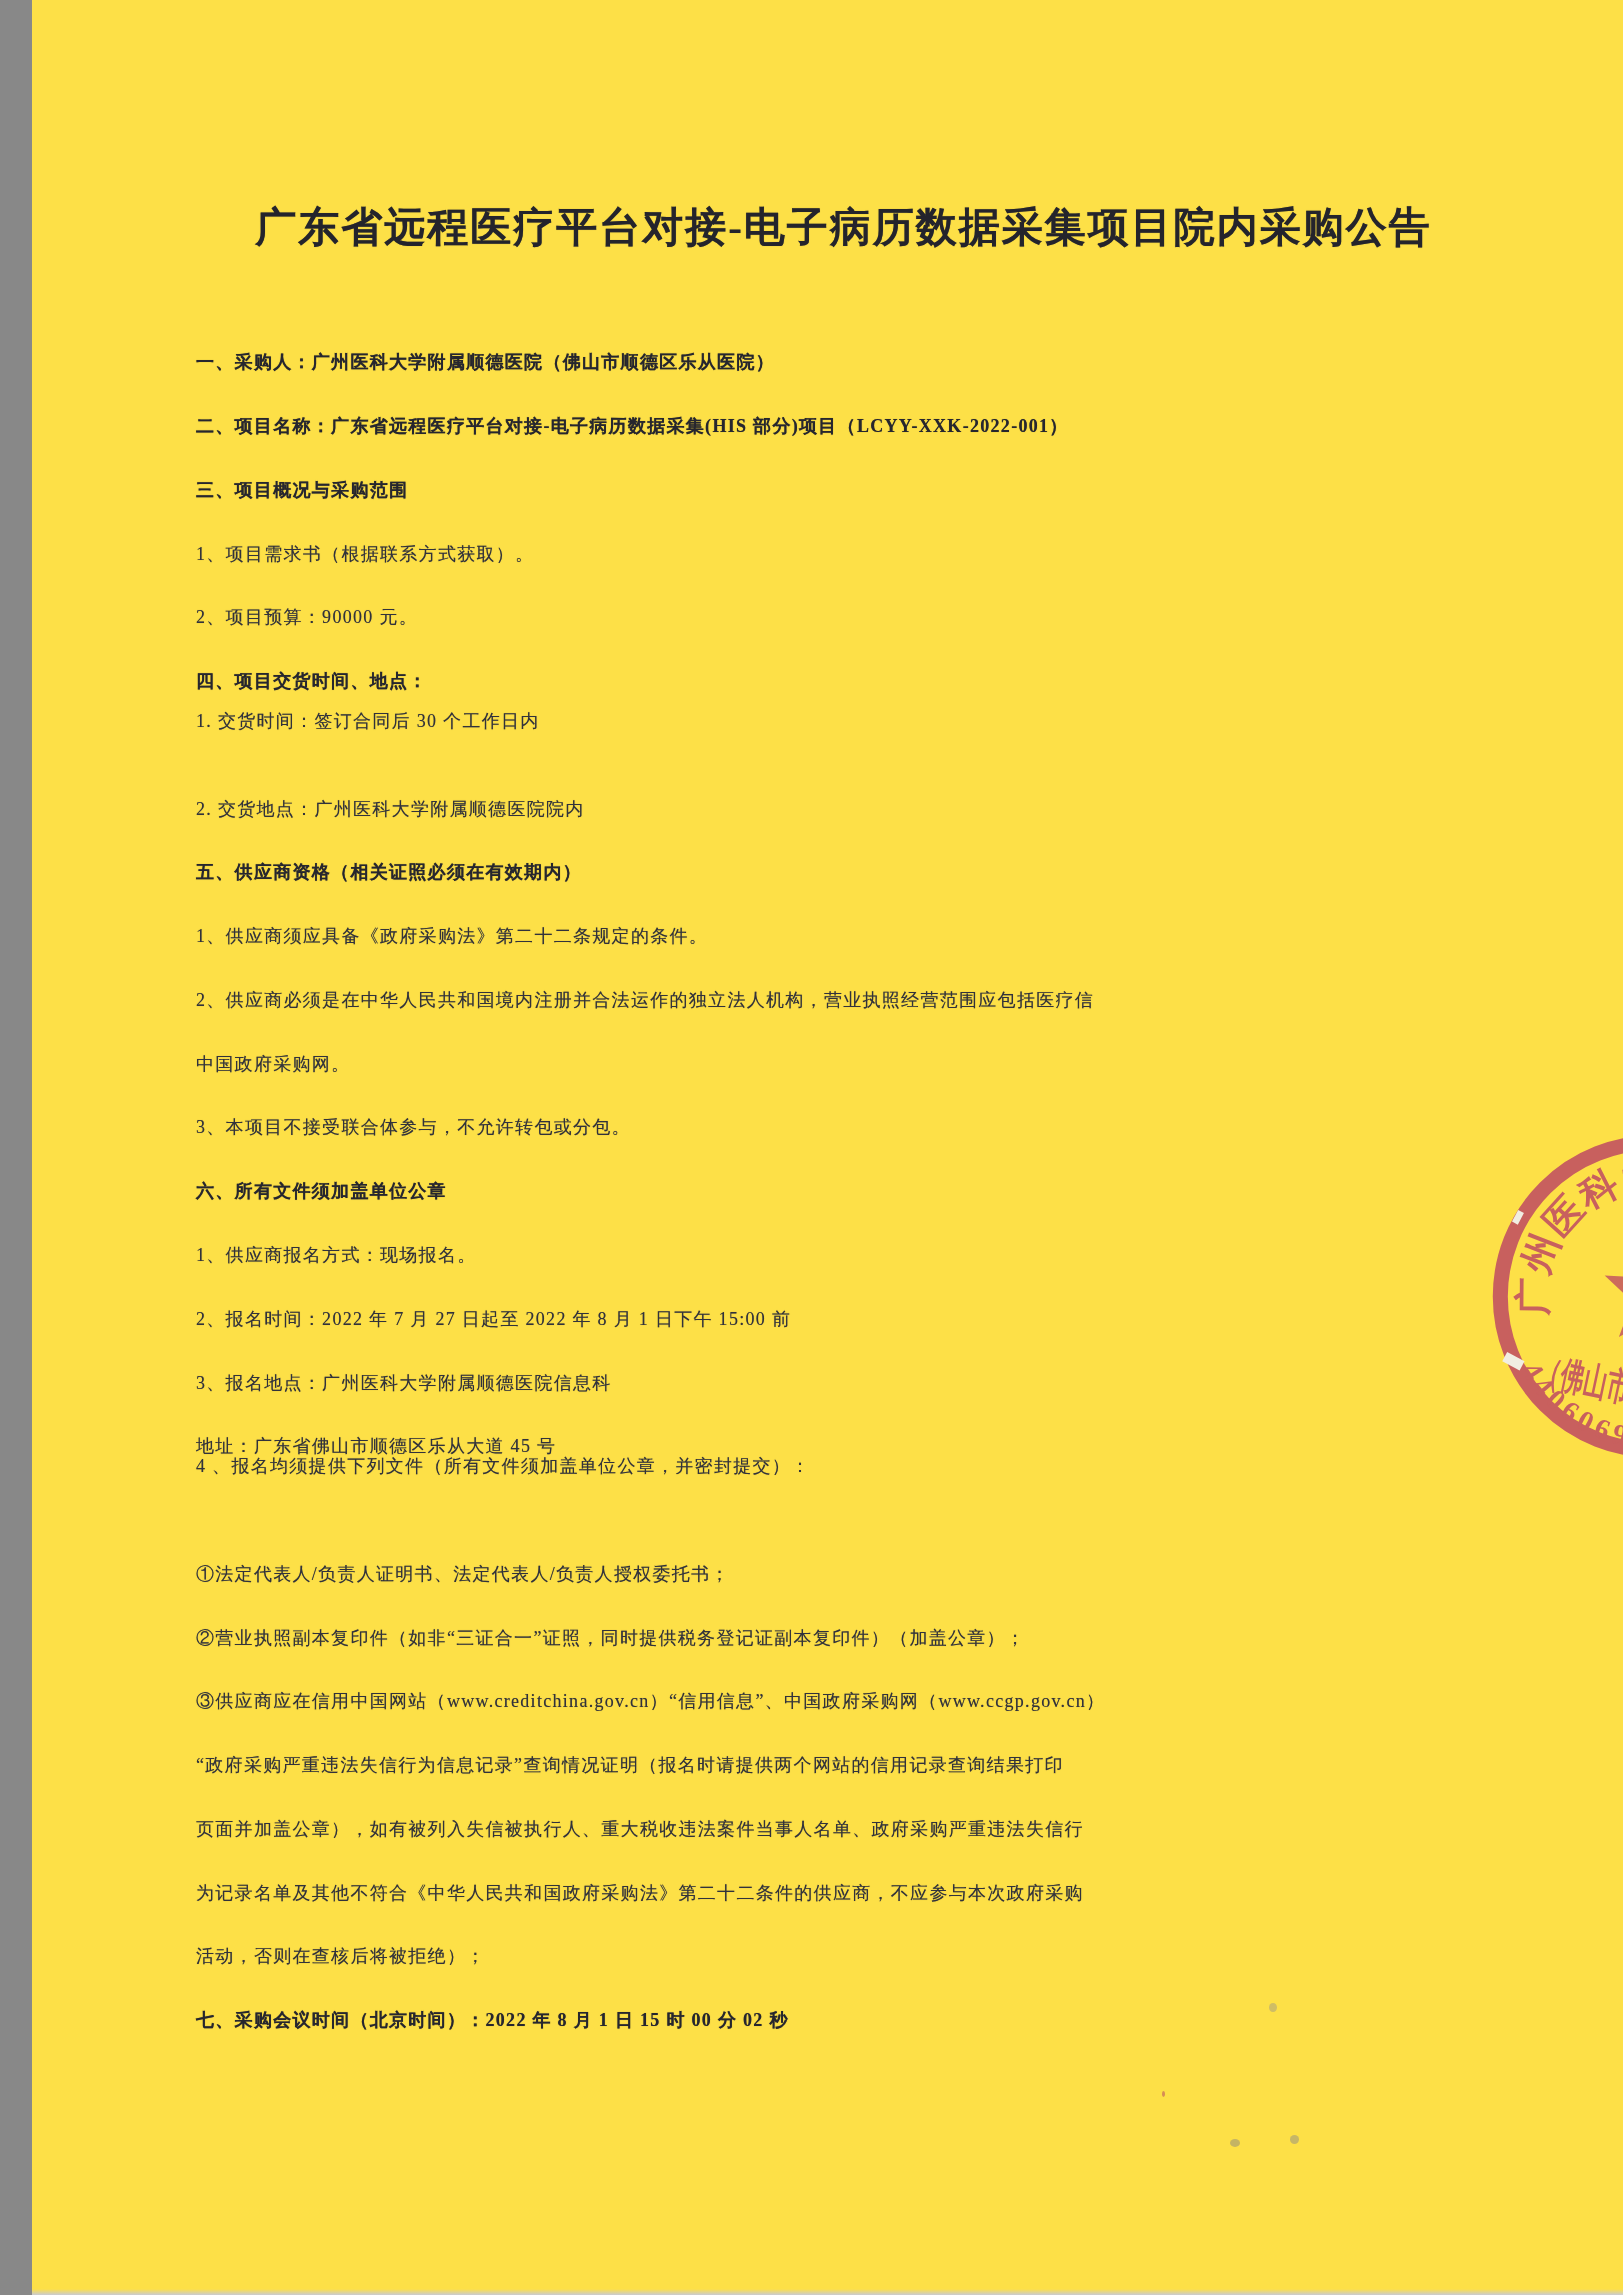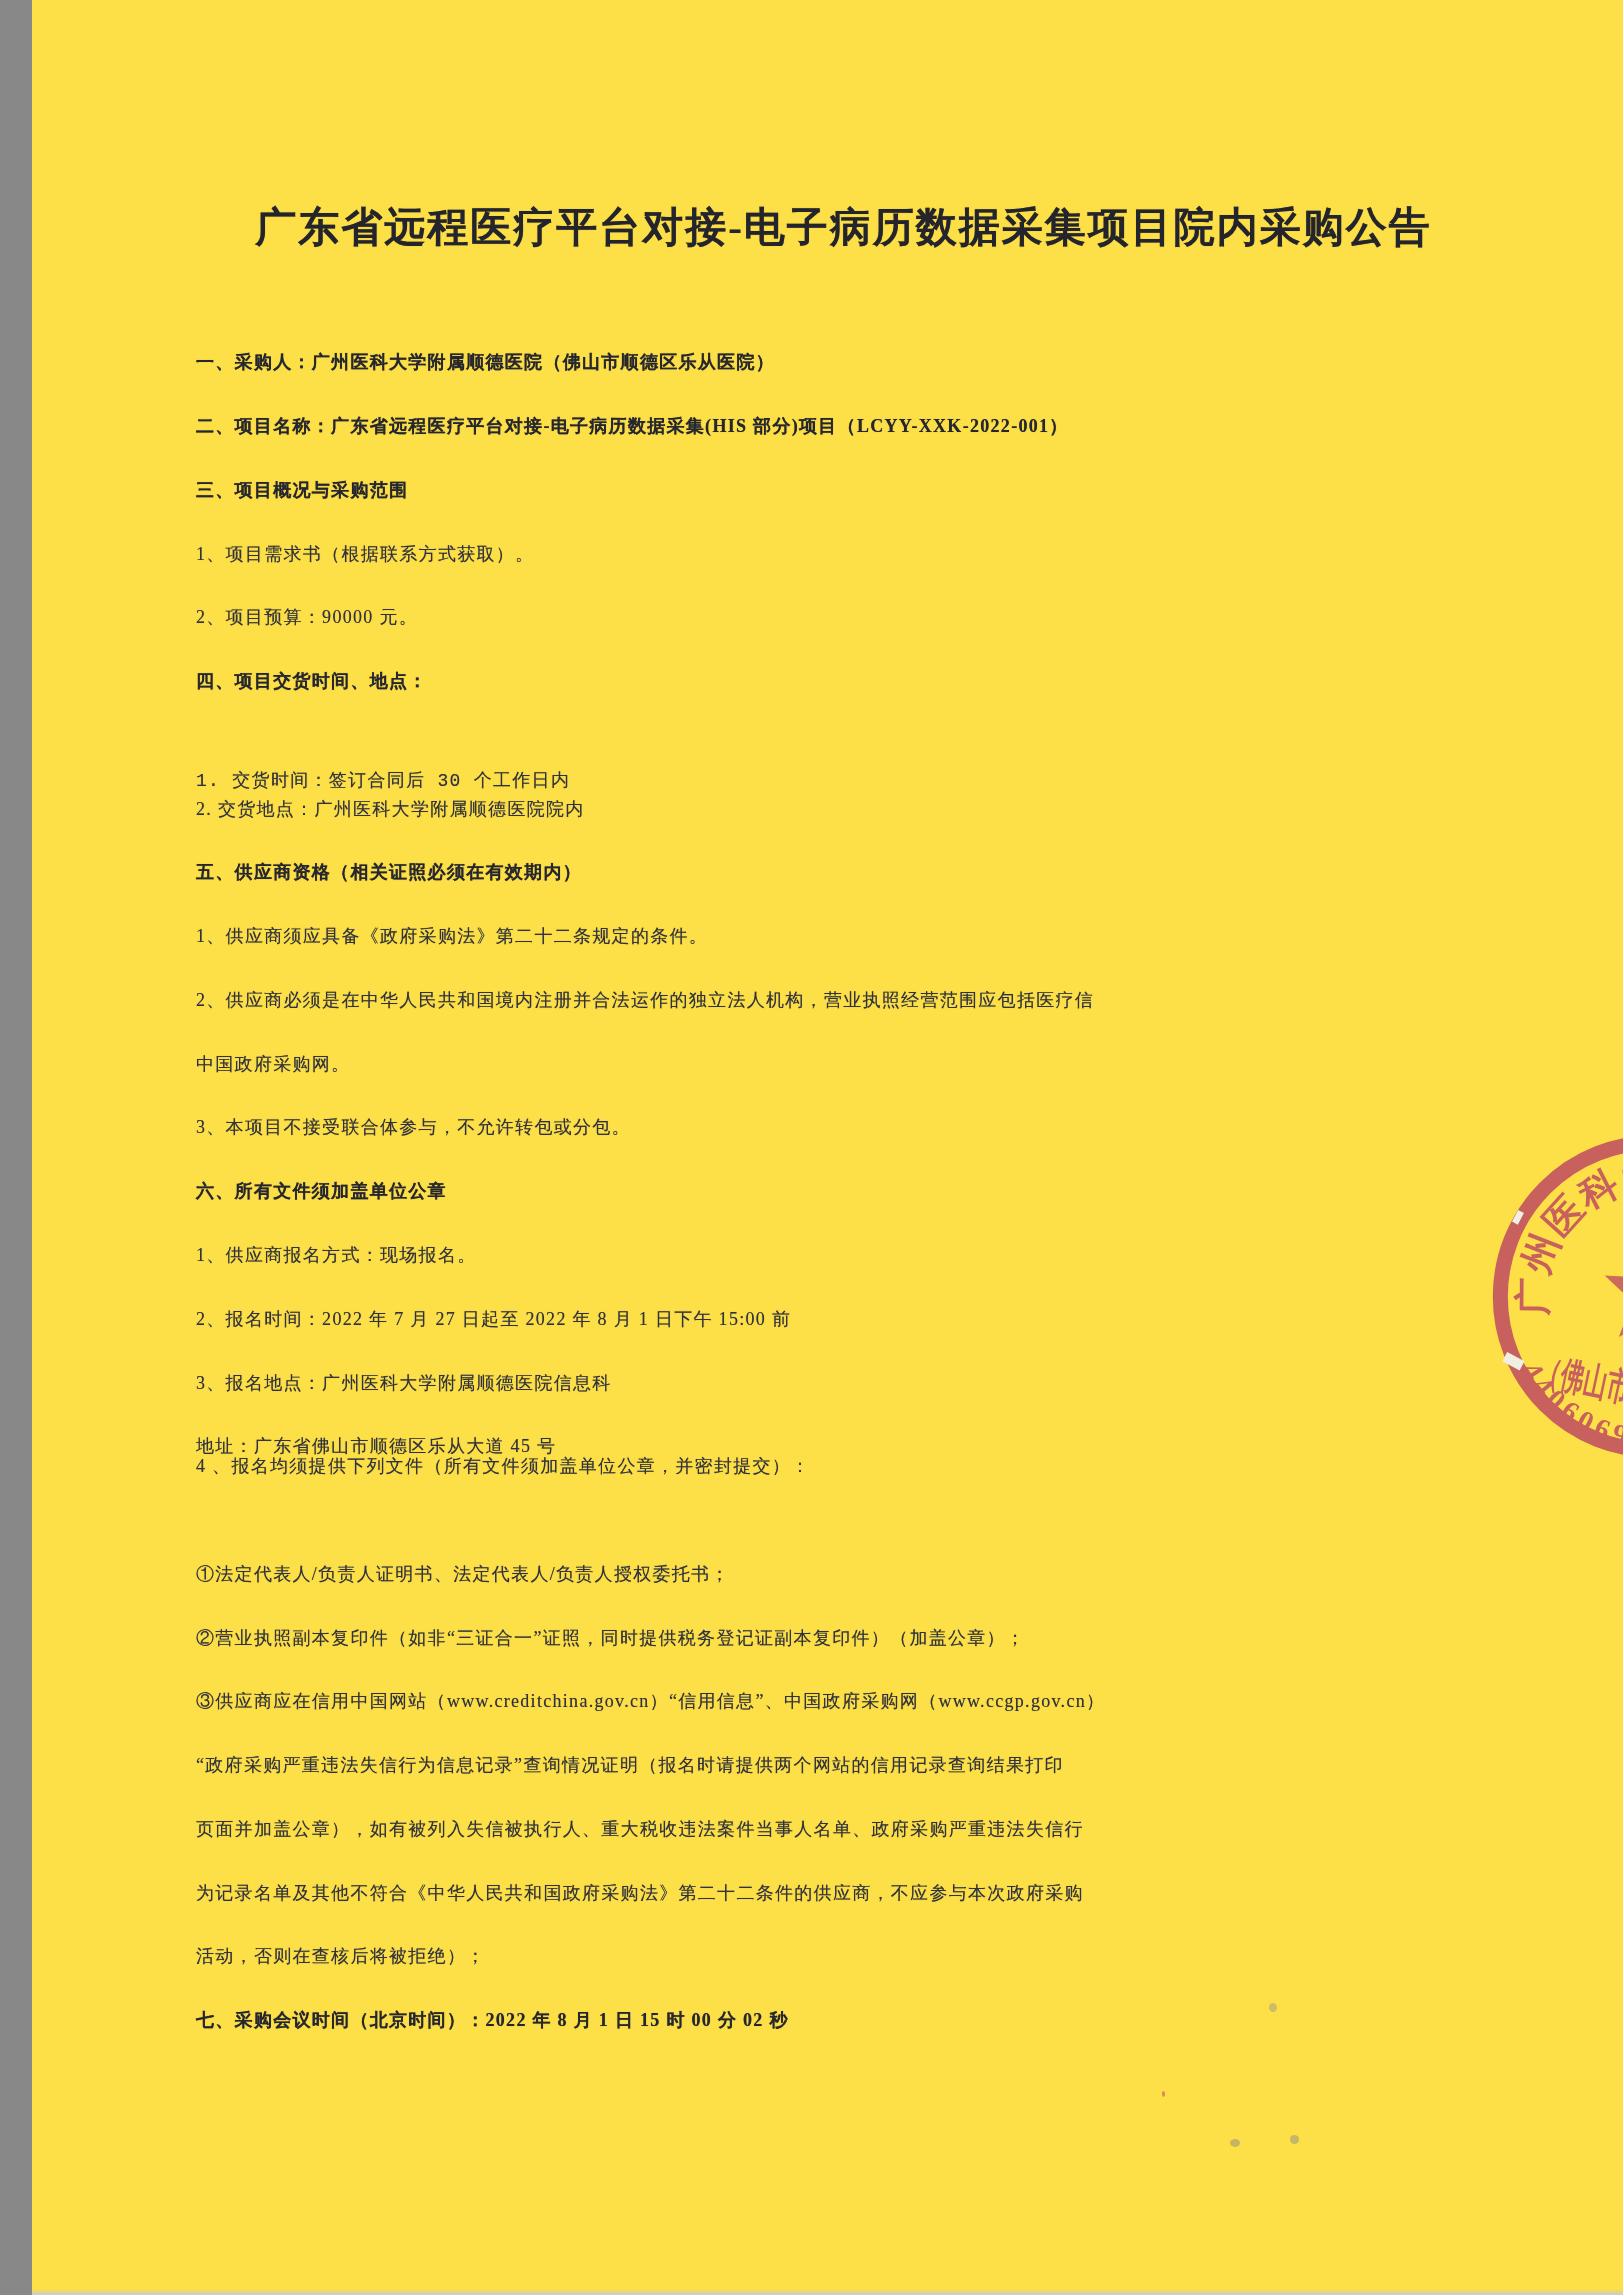--- a/index.html
+++ b/index.html
@@ -44,21 +44,21 @@
 
   <h1 class="title">广东省远程医疗平台对接-电子病历数据采集项目院内采购公告</h1>
 
   <div id="lines">
       <div class="line bold" style="top: 353px;">一、采购人：广州医科大学附属顺德医院（佛山市顺德区乐从医院）</div>
       <div class="line bold" style="top: 417px;">二、项目名称：广东省远程医疗平台对接-电子病历数据采集(HIS 部分)项目（LCYY-XXK-2022-001）</div>
       <div class="line bold" style="top: 481px;">三、项目概况与采购范围</div>
       <div class="line" style="top: 545px;">1、项目需求书（根据联系方式获取）。</div>
       <div class="line" style="top: 608px;">2、项目预算：90000 元。</div>
       <div class="line bold" style="top: 672px;">四、项目交货时间、地点：</div>
-      <div class="line" style="top: 772px; font-family: Liberation Mono, monospace;">1. 交货时间：签订合同后 30 个工作日内</div>
+      <div class="line" style="top: 712px;">1. 交货时间：签订合同后 30 个工作日内</div>
       <div class="line" style="top: 800px;">2. 交货地点：广州医科大学附属顺德医院院内</div>
       <div class="line bold" style="top: 863px;">五、供应商资格（相关证照必须在有效期内）</div>
       <div class="line" style="top: 927px; text-align: right;">1、供应商须应具备《政府采购法》第二十二条规定的条件。</div>
       <div class="line" style="top: 991px;">2、供应商必须是在中华人民共和国境内注册并合法运作的独立法人机构，营业执照经营范围应包括医疗信</div>
       <div class="line" style="top: 1055px;">中国政府采购网。</div>
       <div class="line" style="top: 1118px;">3、本项目不接受联合体参与，不允许转包或分包。</div>
       <div class="line bold" style="top: 1182px;">六、所有文件须加盖单位公章</div>
       <div class="line" style="top: 1246px;">1、供应商报名方式：现场报名。</div>
       <div class="line" style="top: 1310px;">2、报名时间：2022 年 7 月 27 日起至 2022 年 8 月 1 日下午 15:00 前</div>
       <div class="line" style="top: 1374px;">3、报名地点：广州医科大学附属顺德医院信息科</div>

